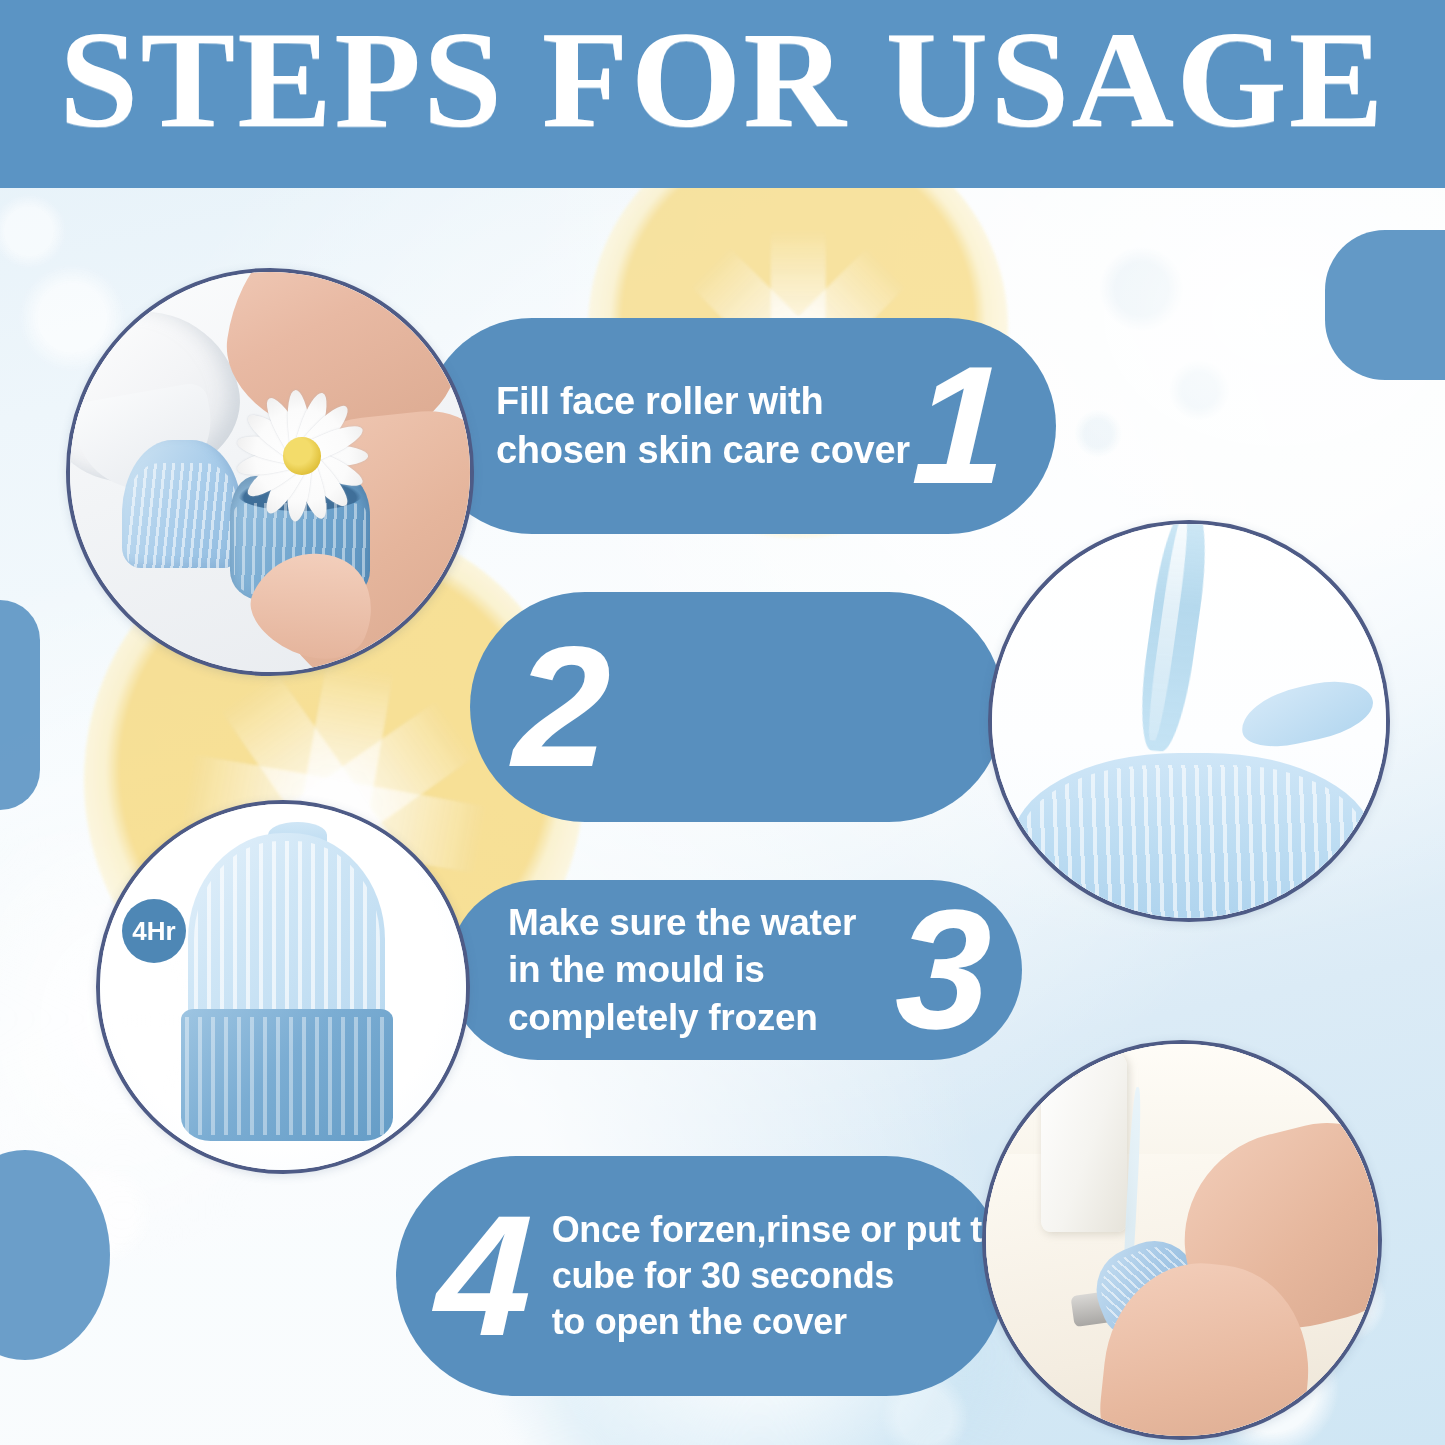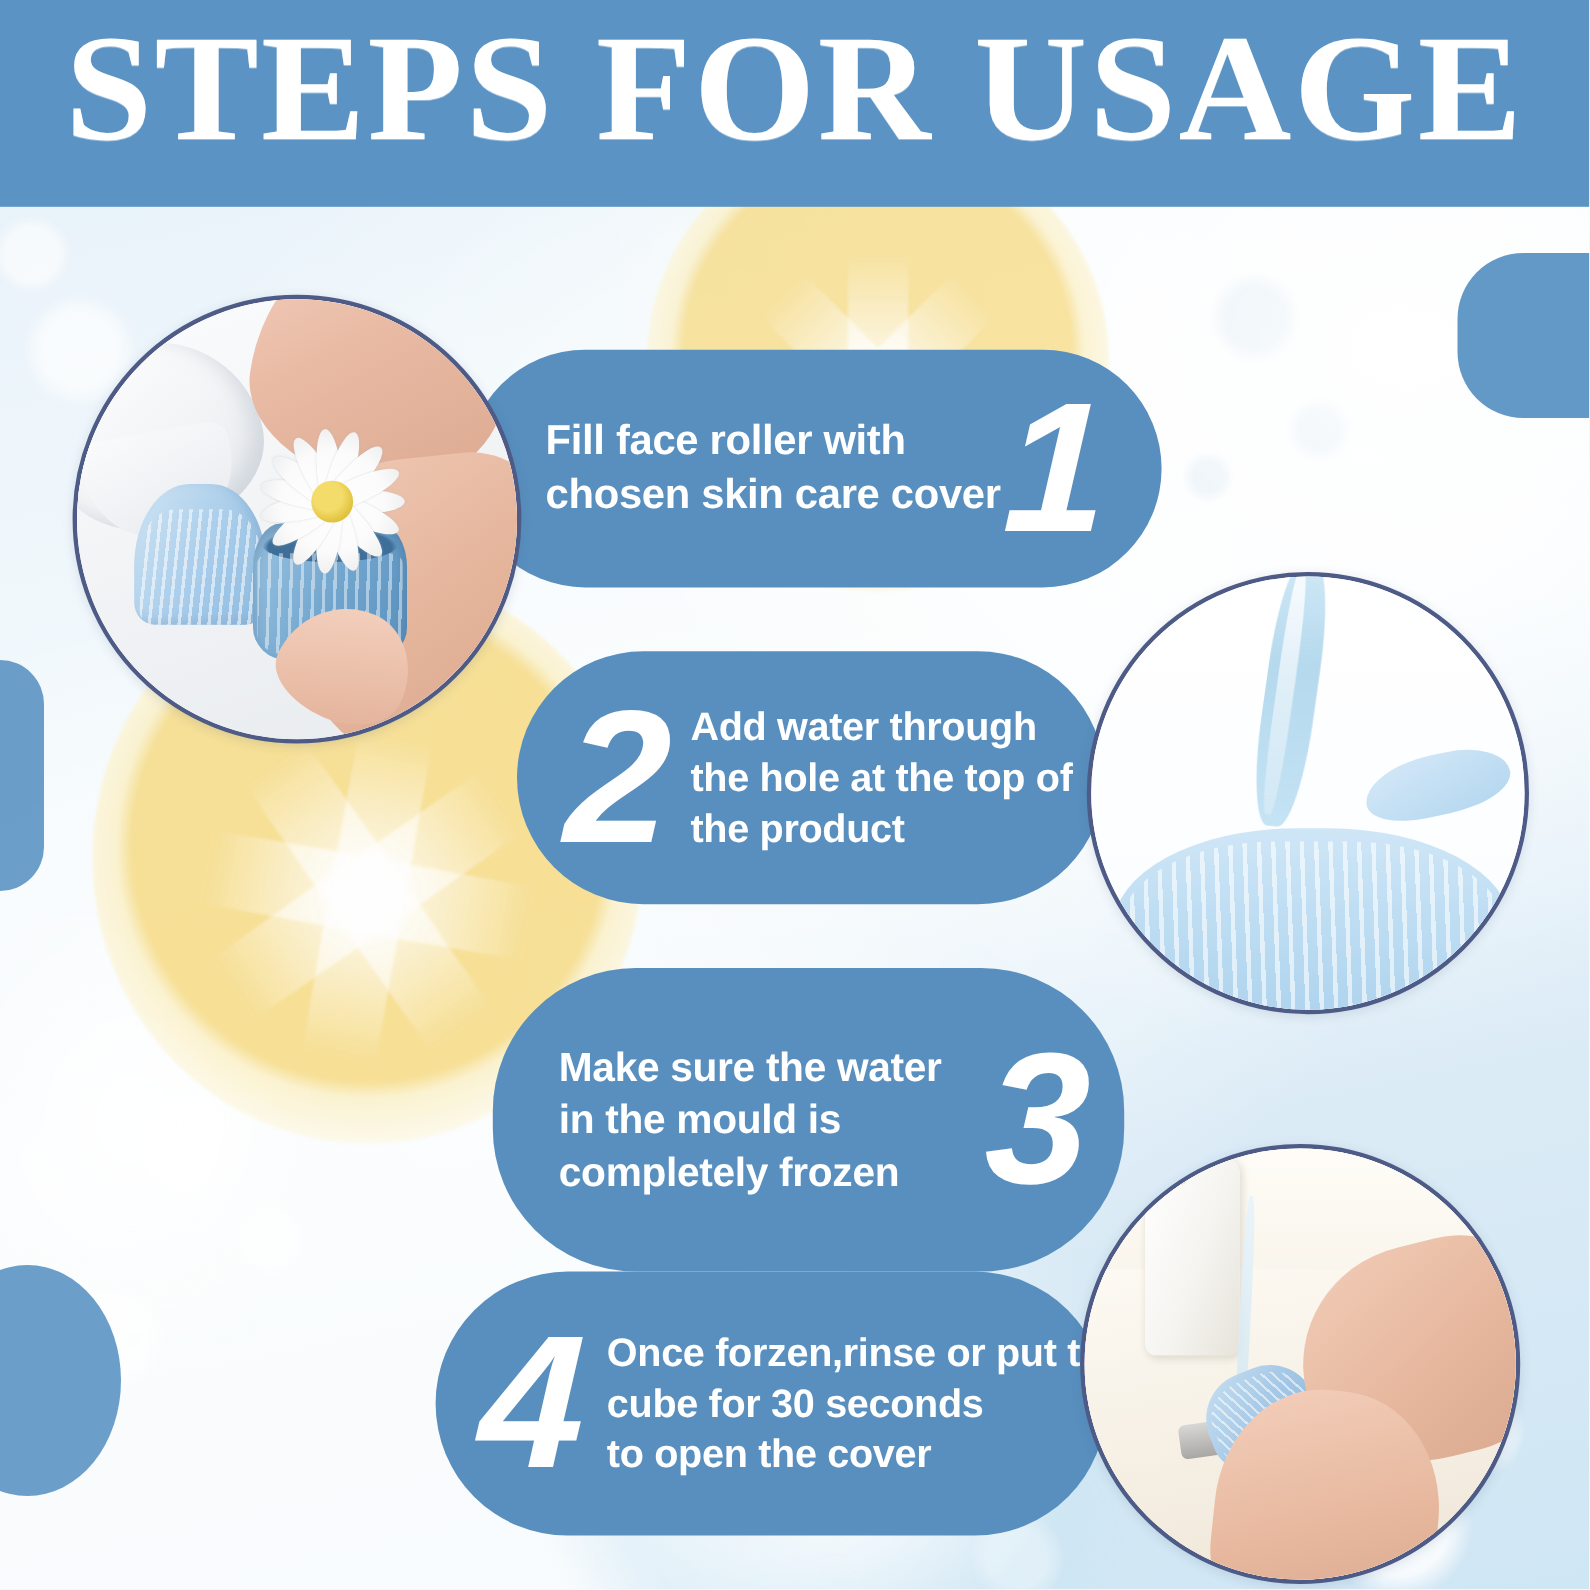--- a/index.html
+++ b/index.html
@@ -138,21 +138,21 @@
   }
 
   #pill-1 { left: 424px; top: 318px;  width: 632px; height: 216px; padding: 0 36px 0 72px; justify-content: space-between; }
   #pill-1 .txt { font-size: 38px; }
   #pill-1 .num { font-size: 168px; margin-right: 18px; }
 
   #pill-2 { left: 470px; top: 592px;  width: 534px; height: 230px; padding: 0 26px 0 44px; }
   #pill-2 .num { font-size: 172px; margin-right: 22px; }
   #pill-2 .txt { font-size: 36px; }
 
-  #pill-3 { left: 448px; top: 880px;  width: 574px; height: 276px; padding: 0 38px 0 60px; justify-content: space-between; gap: 40px; }
+  #pill-3 { left: 448px; top: 880px;  width: 574px; height: 180px; padding: 0 38px 0 60px; justify-content: space-between; gap: 40px; }
   #pill-3 .txt { font-size: 37px; }
   #pill-3 .num { font-size: 170px; }
 
   #pill-4 { left: 396px; top: 1156px; width: 610px; height: 240px; padding: 0 28px 0 40px; }
   #pill-4 .num { font-size: 172px; margin-right: 24px; }
   #pill-4 .txt { font-size: 36px; }
 
   
   .circle {
     position: absolute;
@@ -438,23 +438,20 @@
   </div>
 
   <div class="pill" id="pill-1">
     <div class="txt">Fill face roller with
 chosen skin care cover</div>
     <div class="num">1</div>
   </div>
 
   <div class="pill" id="pill-2">
     <div class="num">2</div>
-    <div class="txt">Add water through
-the hole  at the top of
-the product</div>
   </div>
 
   <div class="pill" id="pill-3">
     <div class="txt"> Make sure the water
 in the mould is
 completely frozen</div>
     <div class="num">3</div>
   </div>
 
   <div class="pill" id="pill-4">
@@ -497,20 +494,37 @@
 
   <div class="circle" id="circle-2">
     <div class="ph">
       <div class="c2-bg"></div>
       <div class="c2-mould"></div>
       <div class="c2-stream"></div>
       <div class="c2-spout"></div>
     </div>
   </div>
 
+  <div class="circle" id="circle-3">
+    <div class="ph">
+      <div class="c3-bg"></div>
+      <div class="c3-snow">
+        <div class="arm" style="transform:rotate(0deg)"></div>
+        <div class="arm" style="transform:rotate(60deg)"></div>
+        <div class="arm" style="transform:rotate(120deg)"></div>
+        <div class="arm" style="transform:rotate(180deg)"></div>
+        <div class="arm" style="transform:rotate(240deg)"></div>
+        <div class="arm" style="transform:rotate(300deg)"></div>
+      </div>
+      <div class="c3-nub"></div>
+      <div class="c3-top"></div>
+      <div class="c3-base"></div>
+      <div class="badge-4hr">4Hr</div>
+    </div>
+  </div>
 
   <div class="circle" id="circle-4">
     <div class="ph">
       <div class="c4-bg"></div>
       <div class="c4-wall"></div>
       <div class="c4-counter"></div>
       <div class="c4-faucet">
         <div class="c4-faucet-head"></div>
       </div>
       <div class="c4-water"></div>

